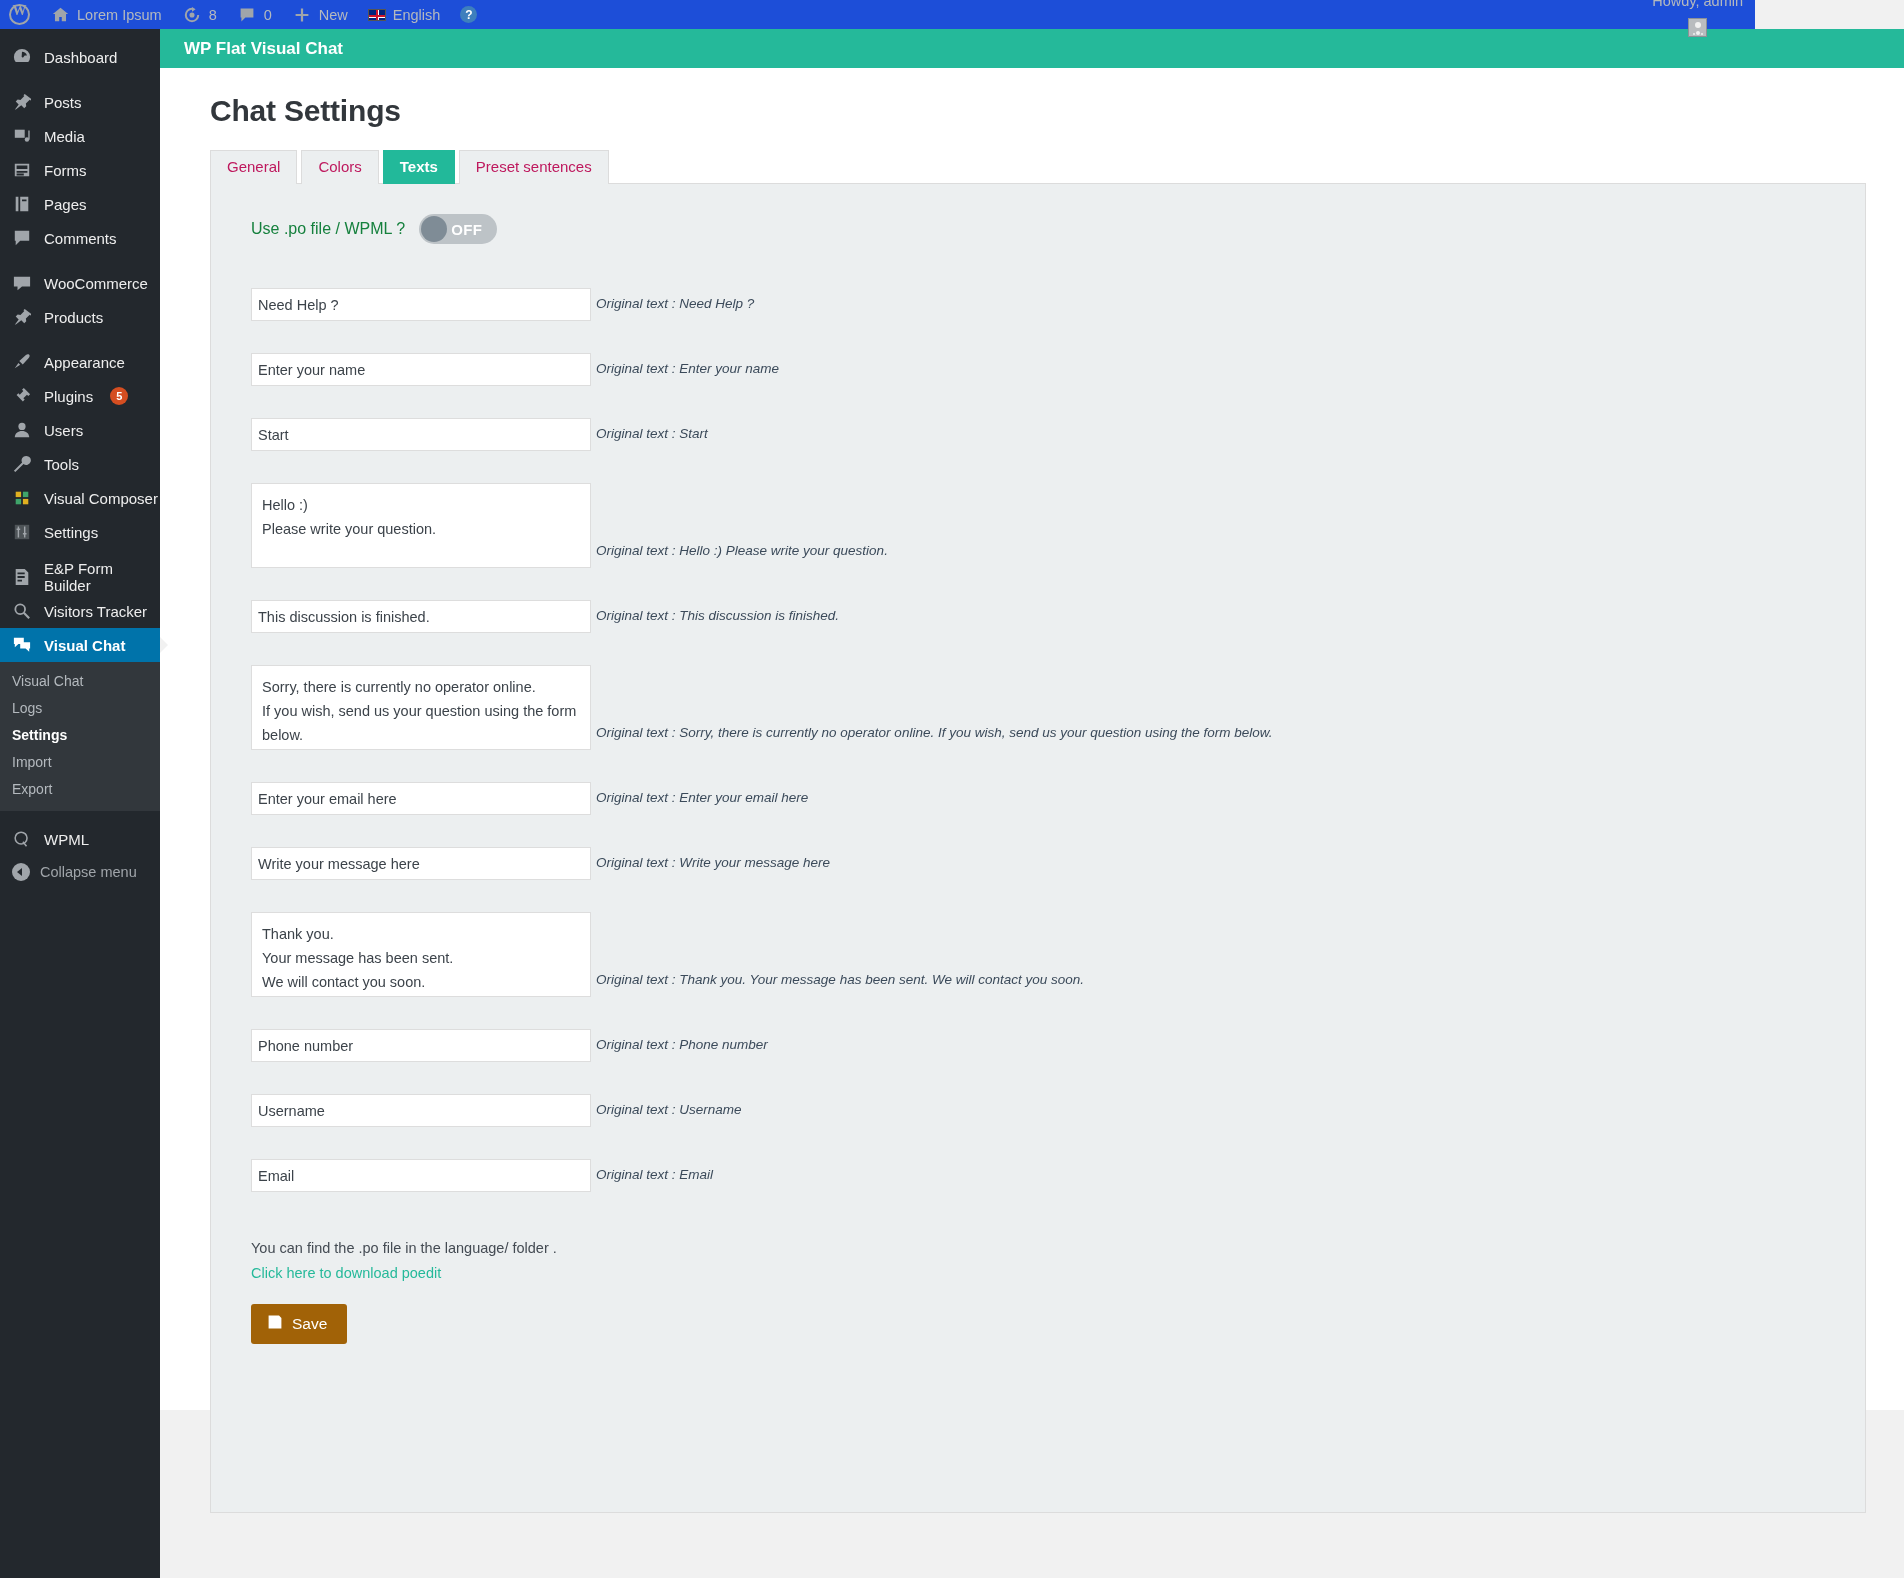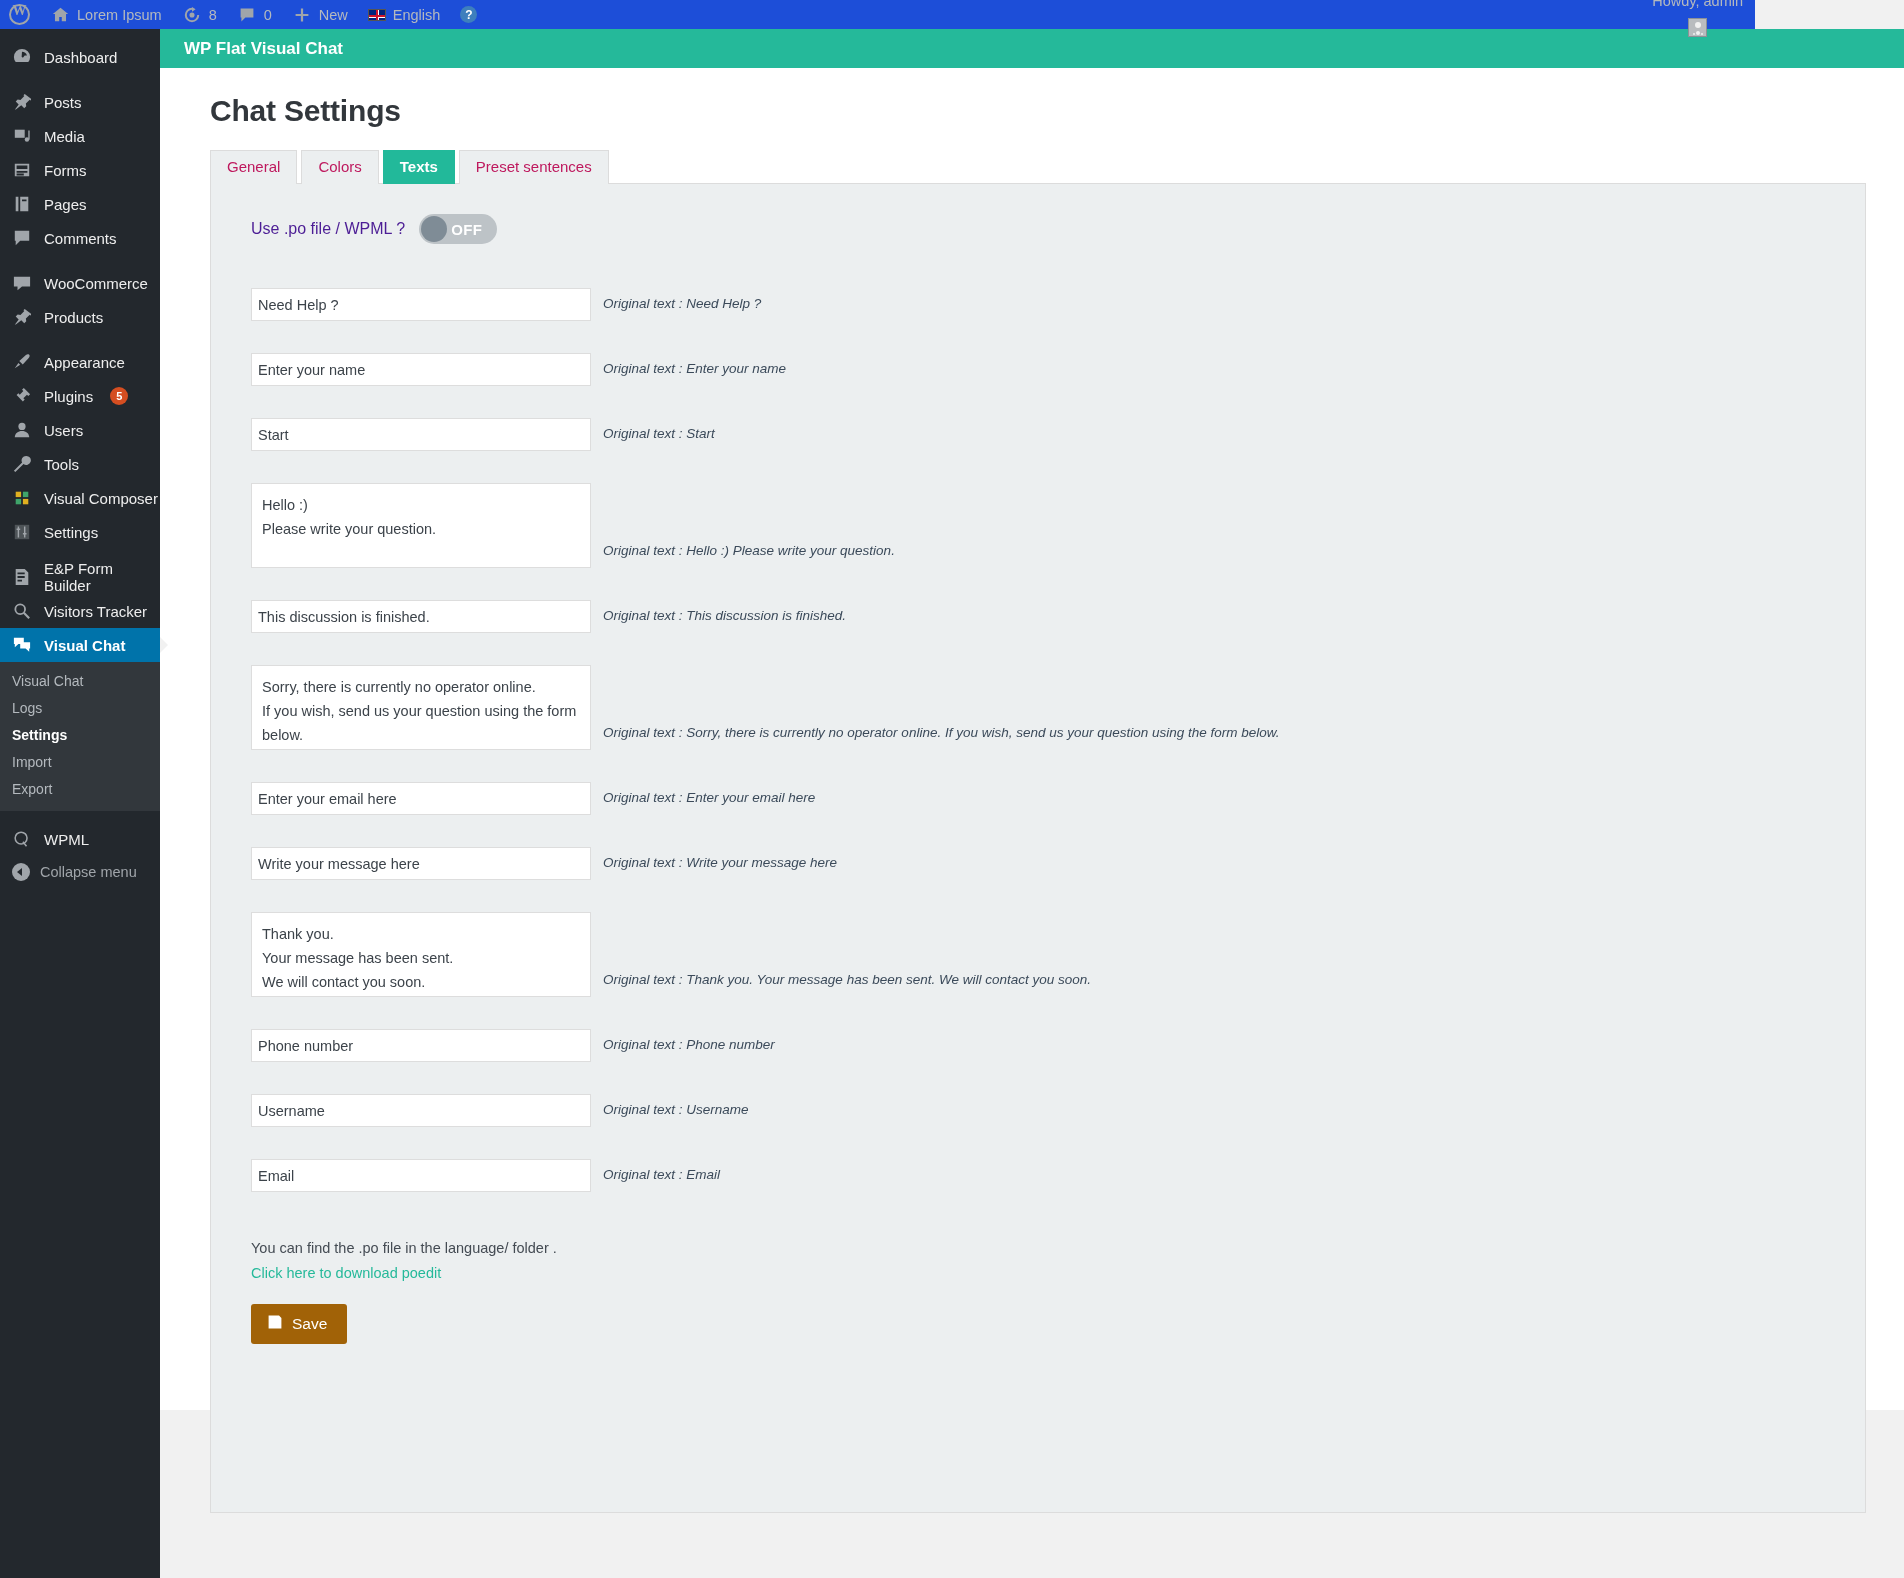--- a/index.html
+++ b/index.html
@@ -167,21 +167,21 @@
   
   #panel {
     background: #eceff0; border: 1px solid #dcdcdc;
     margin-top: -1px;
     padding: 30px 0 0 40px;
     min-height: 1330px;
   }
 
   
   #toggle-row { display: flex; align-items: center; gap: 14px; margin-bottom: 44px; }
-  #toggle-label { font-size: 16px; color: #4c1d95; }
+  #toggle-label { font-size: 16px; color: #15803d; }
   .switch {
     width: 78px; height: 30px; border-radius: 15px;
     background: #bdc3c7; position: relative;
     display: flex; align-items: center; justify-content: flex-end;
   }
   .switch .knob {
     width: 26px; height: 26px; border-radius: 50%;
     background: #7f8c96; position: absolute; left: 2px; top: 2px;
   }
   .switch .lab {
@@ -205,21 +205,21 @@
   .f-textarea {
     width: 340px; border: 1px solid #dddddd; background: #fff;
     padding: 9px 10px; font-size: 14.5px; color: #3c434a; line-height: 24px;
     font-family: "Liberation Sans", sans-serif;
     resize: none; outline: none; display: block; border-radius: 0;
   }
   .f-textarea.h3 { height: 85px; }
   .f-textarea.h4 { height: 85px; }
   .orig {
     font-size: 13.5px; color: #3b4a5a; font-style: italic;
-    margin-left: 12px; white-space: nowrap; line-height: 18px;
+    margin-left: 5px; white-space: nowrap; line-height: 18px;
     padding-bottom: 8px;
   }
   .f-input + .orig { padding-bottom: 8px; }
 
   
   #po-note { font-size: 14.5px; color: #444b53; margin: 48px 0 0 0; }
   #po-link { font-size: 14.5px; color: #25b99a; margin-top: 9px; display: inline-block; }
   #save-btn {
     margin-top: 22px;
     background: #a16207; color: #fff; border: none;

